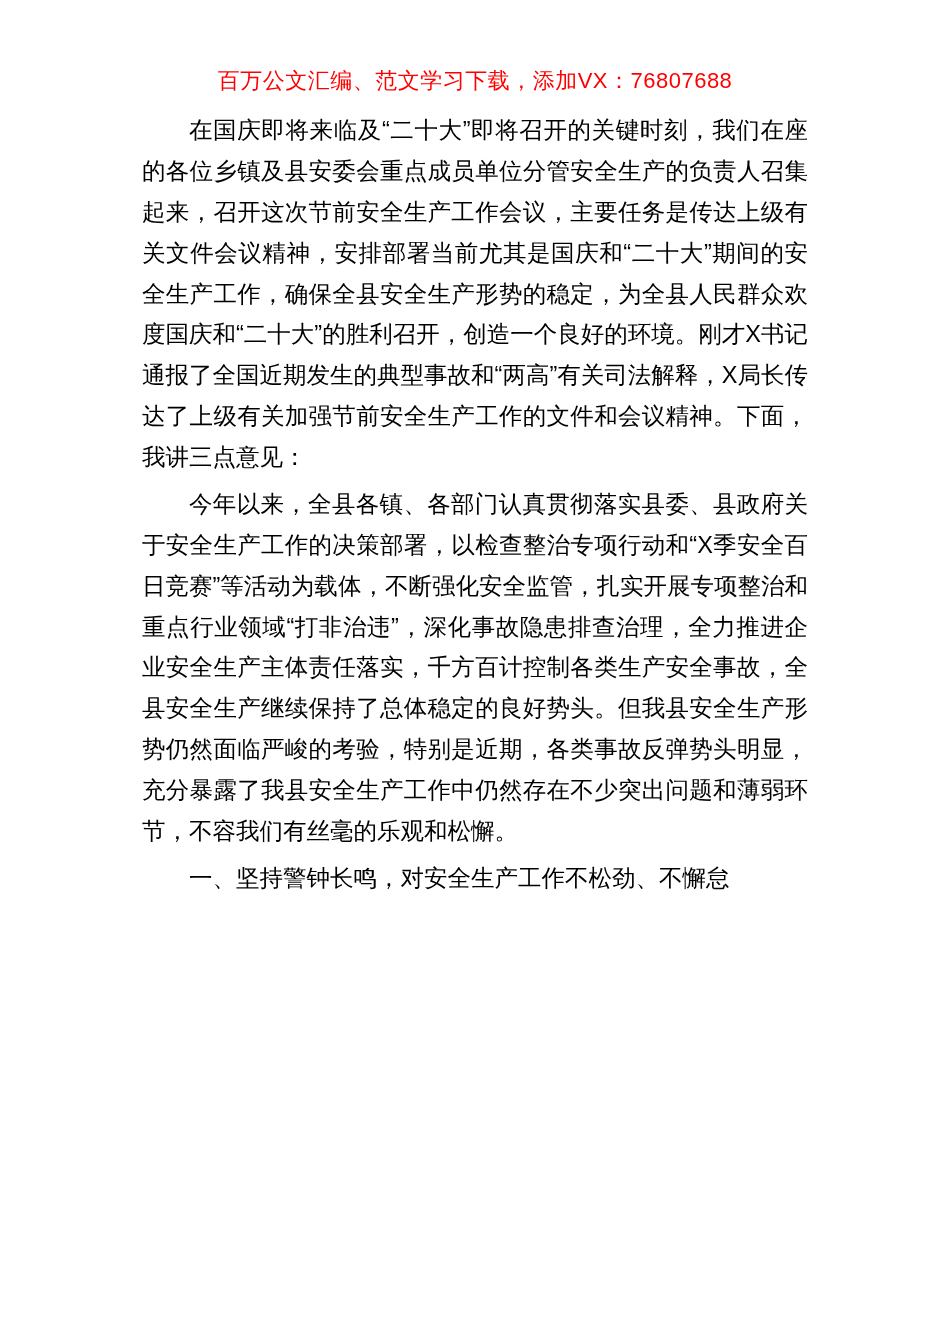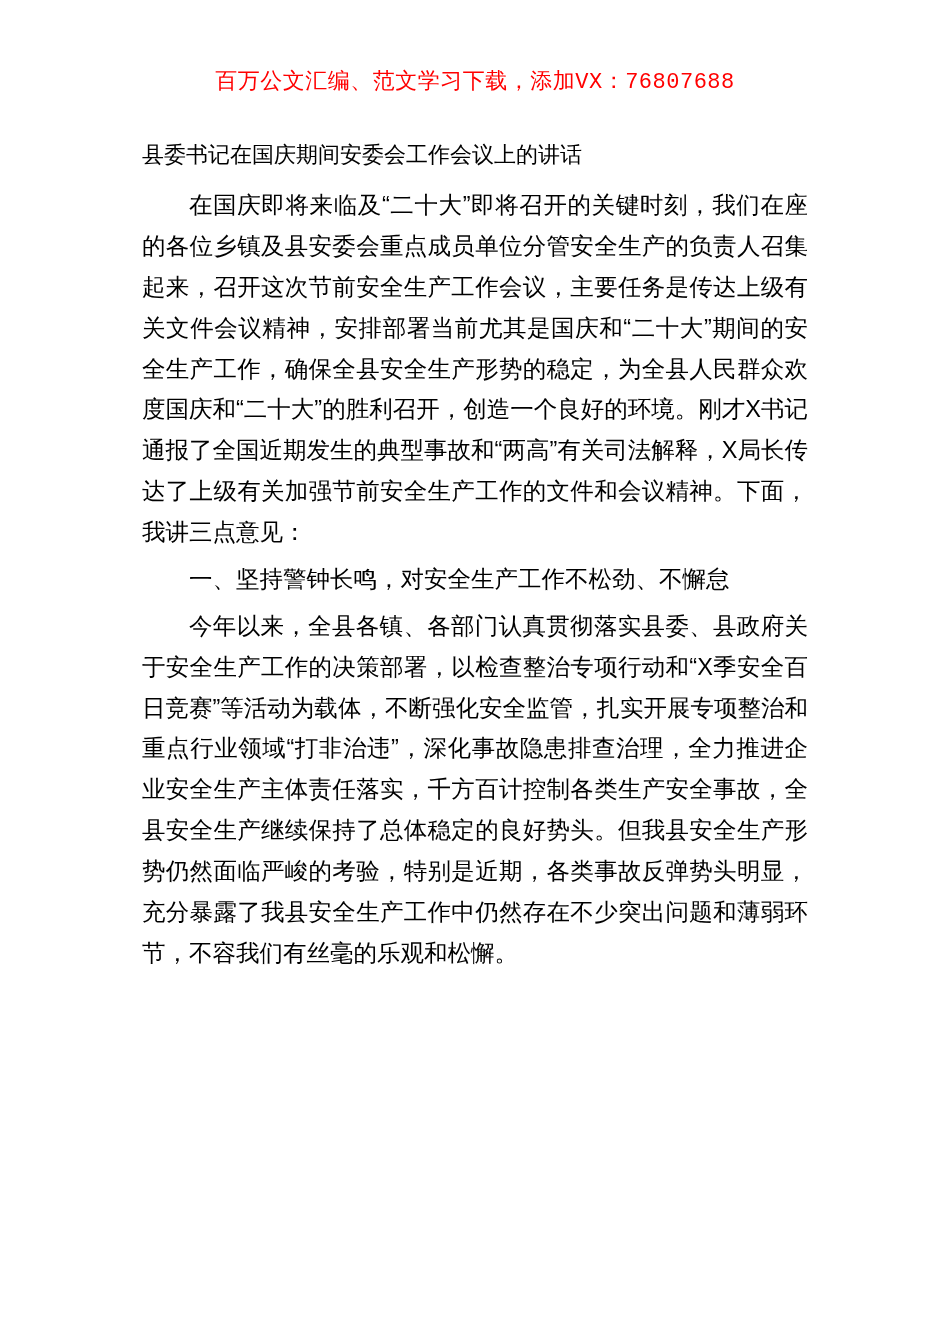--- a/index.html
+++ b/index.html
@@ -21,21 +21,21 @@
     background: #ffffff;
     box-sizing: border-box;
     padding: 0 142px;
   }
   .watermark {
     text-align: center;
     color: #ff0000;
     font-size: 22px;
     letter-spacing: 0.5px;
     padding-top: 66px;
-    font-family: Liberation Mono, monospace;
+    font-family: Liberation Sans, sans-serif;
     white-space: nowrap;
   }
   .doc-title {
     margin-top: 42px;
     font-size: 22px;
     line-height: 1.5;
     font-family: "Liberation Sans", sans-serif;
     color: #000000;
   }
   .salutation {
@@ -58,22 +58,21 @@
     margin-top: 18px;
   }
 </style>
 </head>
 <body>
 
 <div class="page">
 
   <div class="watermark">百万公文汇编、范文学习下载，添加VX：76807688</div>
 
-  <div class="doc-title">县委书记在国庆期间安委会工作会议上的讲话</div>
 
 
   <div class="para">在国庆即将来临及“二十大”即将召开的关键时刻，我们在座的各位乡镇及县安委会重点成员单位分管安全生产的负责人召集起来，召开这次节前安全生产工作会议，主要任务是传达上级有关文件会议精神，安排部署当前尤其是国庆和“二十大”期间的安全生产工作，确保全县安全生产形势的稳定，为全县人民群众欢度国庆和“二十大”的胜利召开，创造一个良好的环境。刚才X书记通报了全国近期发生的典型事故和“两高”有关司法解释，X局长传达了上级有关加强节前安全生产工作的文件和会议精神。下面，我讲三点意见：</div>
 
+  <div class="para tight">今年以来，全县各镇、各部门认真贯彻落实县委、县政府关于安全生产工作的决策部署，以检查整治专项行动和“X季安全百日竞赛”等活动为载体，不断强化安全监管，扎实开展专项整治和重点行业领域“打非治违”，深化事故隐患排查治理，全力推进企业安全生产主体责任落实，千方百计控制各类生产安全事故，全县安全生产继续保持了总体稳定的良好势头。但我县安全生产形势仍然面临严峻的考验，特别是近期，各类事故反弹势头明显，充分暴露了我县安全生产工作中仍然存在不少突出问题和薄弱环节，不容我们有丝毫的乐观和松懈。</div>
+
   <div class="para tight">一、坚持警钟长鸣，对安全生产工作不松劲、不懈怠</div>
-
-  <div class="para tight">今年以来，全县各镇、各部门认真贯彻落实县委、县政府关于安全生产工作的决策部署，以检查整治专项行动和“X季安全百日竞赛”等活动为载体，不断强化安全监管，扎实开展专项整治和重点行业领域“打非治违”，深化事故隐患排查治理，全力推进企业安全生产主体责任落实，千方百计控制各类生产安全事故，全县安全生产继续保持了总体稳定的良好势头。但我县安全生产形势仍然面临严峻的考验，特别是近期，各类事故反弹势头明显，充分暴露了我县安全生产工作中仍然存在不少突出问题和薄弱环节，不容我们有丝毫的乐观和松懈。</div>
 
 </div>
 
 </body></html>

